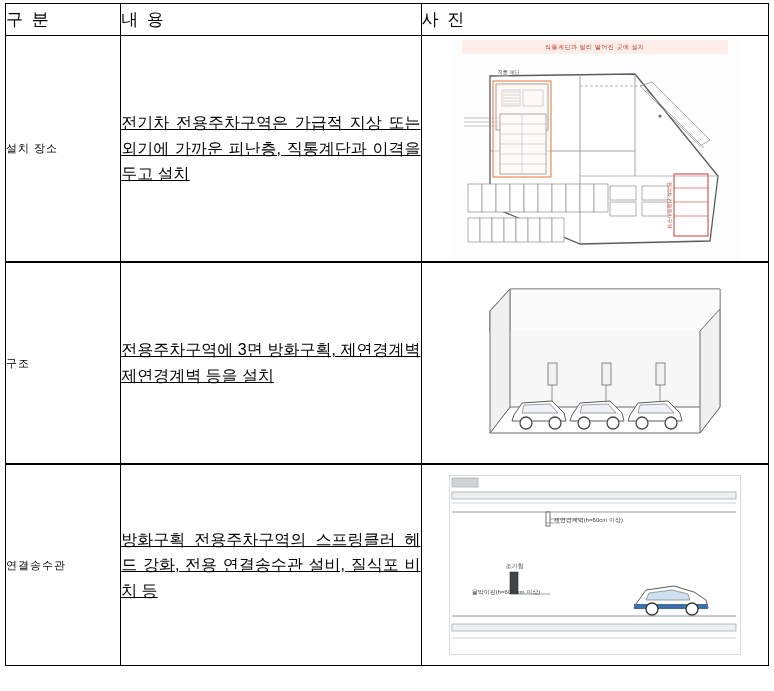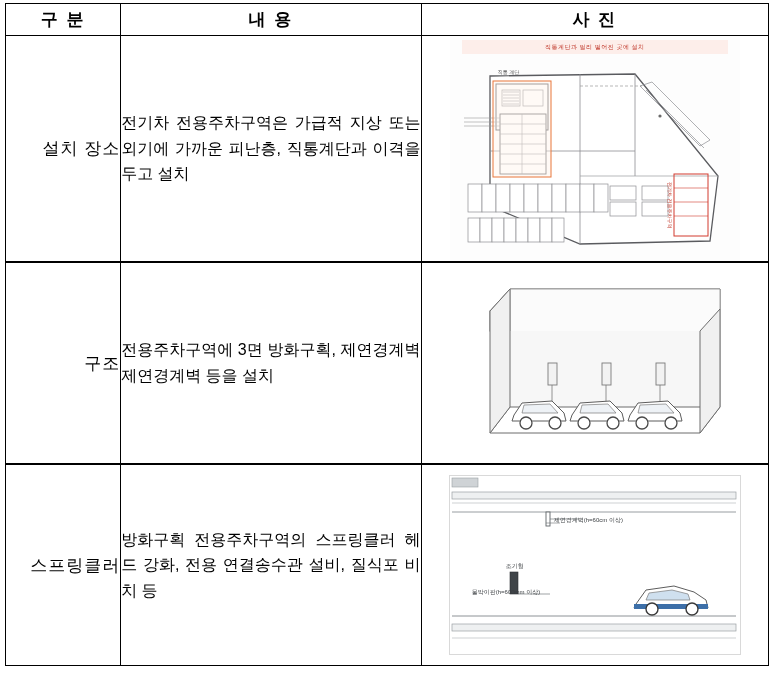--- a/index.html
+++ b/index.html
@@ -32,40 +32,41 @@
     padding: 0;
     vertical-align: middle;
   }
   .col-1 { width: 115px; }
   .col-2 { width: 300px; }
   .col-3 { width: 347px; }
 
   thead th {
     height: 31px;
     font-size: 17px;
-    font-weight: bold;
+    font-weight: normal;
     letter-spacing: 2px;
-    text-align: center;
+    text-align: left;
   }
   .body-row td {
     height: 200px;
   }
   .cell-label {
-    text-align: right;
-    font-size: 17px;
+    text-align: left;
+    font-size: 11px;
     letter-spacing: 1px;
   }
   .cell-content {
     font-size: 16px;
     line-height: 1.6;
     padding: 0 10px;
     text-align: justify;
   }
   .cell-content p {
     margin: 0;
+    text-decoration: underline;
   }
   .cell-photo {
     text-align: center;
   }
   
   .row-sep td {
     border-top: 1px dashed #000000;
     border-bottom: none;
     height: 0;
     padding: 0;
@@ -335,21 +336,21 @@
 
         </td>
       </tr>
       <tr class="row-sep">
         <td></td>
         <td></td>
         <td></td>
       </tr>
 
       <tr class="body-row last-row">
-        <td class="cell-label side">스프링클러</td>
+        <td class="cell-label side">연결송수관</td>
         <td class="cell-content side">
           <p>방화구획 전용주차구역의 스프링클러 헤드 강화, 전용 연결송수관 설비, 질식포 비치 등</p>
         </td>
         <td class="cell-photo side">
 
           <div class="fig fig3">
             <svg width="288" height="176" viewBox="0 0 288 176">
               <rect x="0" y="0" width="288" height="176" fill="#ffffff"></rect>
 
               <rect x="2" y="2" width="26" height="9" fill="#cfd3d6" stroke="#9aa0a4" stroke-width="0.6"></rect>

